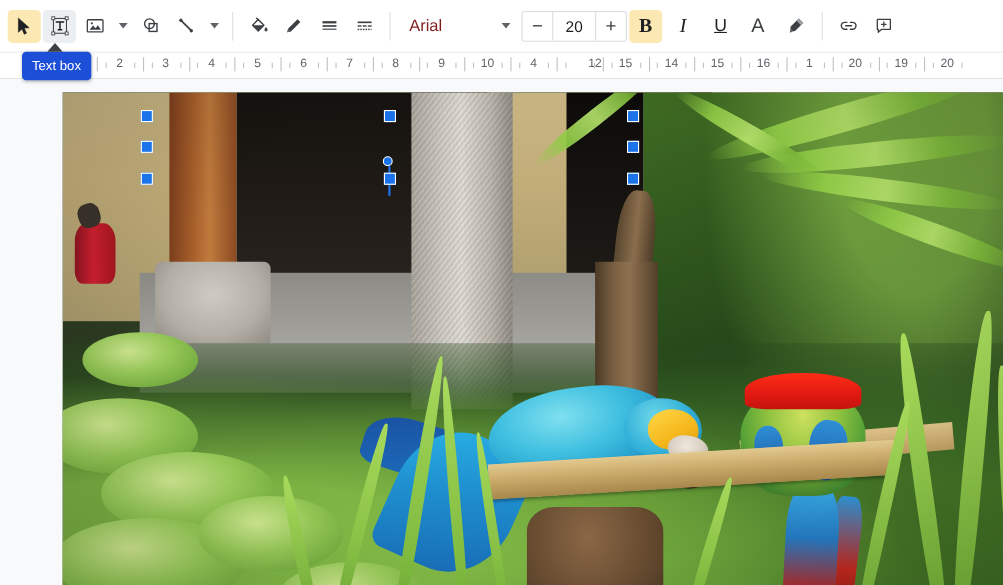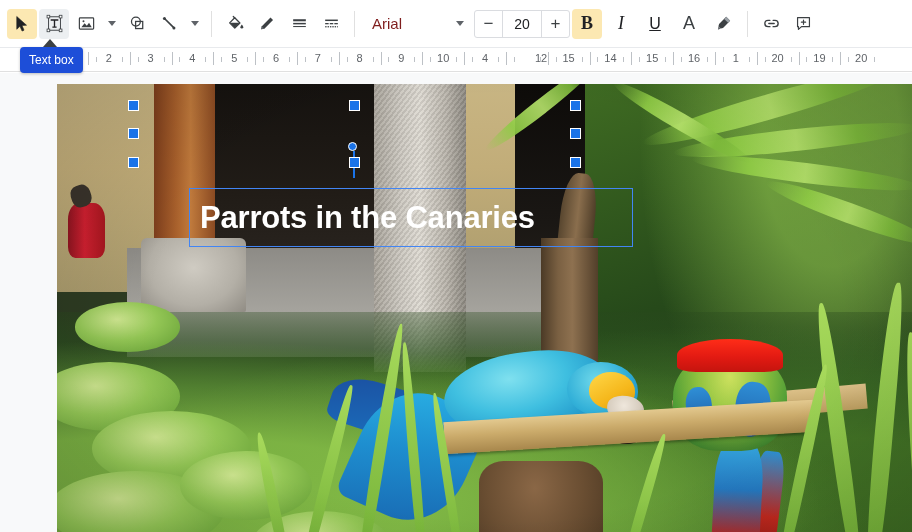--- a/index.html
+++ b/index.html
@@ -681,23 +681,20 @@
         <div class="blade" style="left:88%;top:44%;width:1.8%;height:56%;transform:rotate(-8deg);"></div>
         <div class="blade" style="left:93%;top:40%;width:2%;height:60%;transform:rotate(5deg);"></div>
         <div class="blade" style="left:84%;top:56%;width:1.4%;height:44%;transform:rotate(12deg);"></div>
         <div class="blade" style="left:97%;top:50%;width:1.6%;height:50%;transform:rotate(-4deg);"></div>
         <div class="blade" style="left:66%;top:70%;width:1.1%;height:30%;transform:rotate(16deg);"></div>
         <div class="blade" style="left:24%;top:70%;width:1.3%;height:30%;transform:rotate(-12deg);"></div>
 
         <div class="ph-vignette"></div>
       </div>
 
-      <div class="textbox">
-        <span class="tb-text">Parrots in the Canaries</span>
-      </div>
     </div>
 
     <div class="rot-line"></div>
     <div class="rot-handle"></div>
 
     <div class="handle" style="left:133px; top:32px;"></div>
     <div class="handle" style="left:354px; top:32px;"></div>
     <div class="handle" style="left:575px; top:32px;"></div>
     <div class="handle" style="left:133px; top:60px;"></div>
     <div class="handle" style="left:575px; top:60px;"></div>

